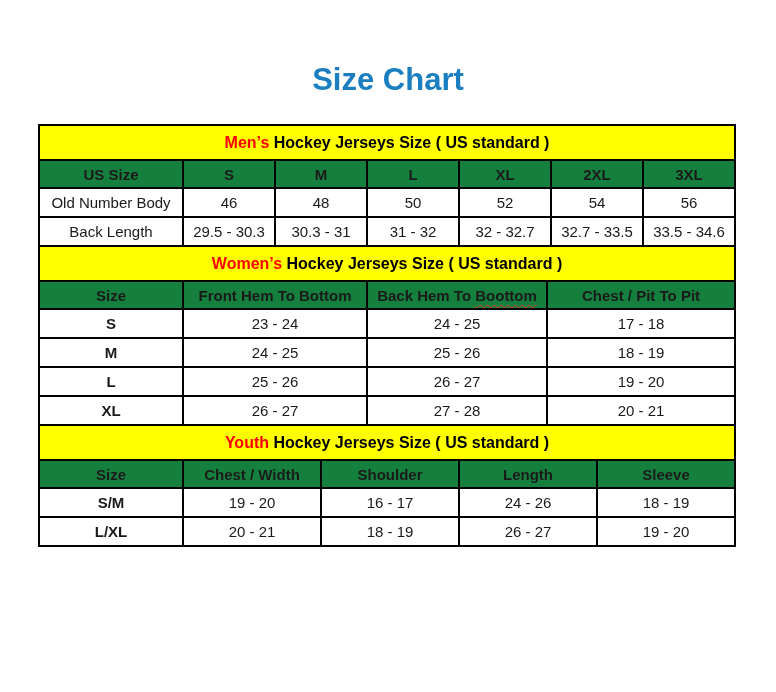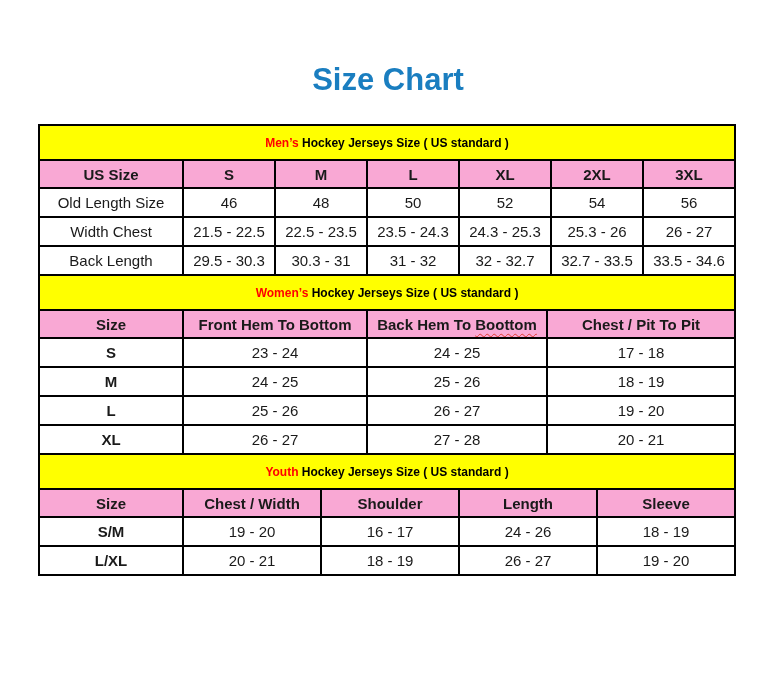--- a/index.html
+++ b/index.html
@@ -36,29 +36,29 @@
     text-align:center;
     vertical-align:middle;
     font-size:15px;
     padding:0 2px;
     overflow:hidden;
     white-space:nowrap;
   }
   .band th{
     background:#ffff00;
     height:33px;
-    font-size:12px;
+    font-size:16px;
     font-weight:bold;
     color:#000000;
   }
   .band .accent{color:#ff0000;}
   .hdr th{
     height:26px;
     font-weight:bold;
-    background:#f9a8d4;
+    background:#15803d;
   }
   .tbl td{height:27px;background:#ffffff;font-weight:normal;}
   .tbl td.rowlabel{font-weight:normal;}
   .tbl td.sizelabel{font-weight:bold;}
   .squiggle{
     text-decoration:underline;
     text-decoration-style:wavy;
     text-decoration-color:#e03a2f;
     text-decoration-thickness:1px;
     text-underline-offset:3px;
@@ -92,36 +92,27 @@
           <th>S</th>
           <th>M</th>
           <th>L</th>
           <th>XL</th>
           <th>2XL</th>
           <th>3XL</th>
         </tr>
       </thead>
       <tbody>
         <tr>
-          <td class="rowlabel">Old Length Size</td>
+          <td class="rowlabel">Old Number Body</td>
           <td>46</td>
           <td>48</td>
           <td>50</td>
           <td>52</td>
           <td>54</td>
           <td>56</td>
-        </tr>
-        <tr>
-          <td class="rowlabel">Width Chest</td>
-          <td>21.5 - 22.5</td>
-          <td>22.5 - 23.5</td>
-          <td>23.5 - 24.3</td>
-          <td>24.3 - 25.3</td>
-          <td>25.3 - 26</td>
-          <td>26 - 27</td>
         </tr>
         <tr>
           <td class="rowlabel">Back Length</td>
           <td>29.5 - 30.3</td>
           <td>30.3 - 31</td>
           <td>31 - 32</td>
           <td>32 - 32.7</td>
           <td>32.7 - 33.5</td>
           <td>33.5 - 34.6</td>
         </tr>

